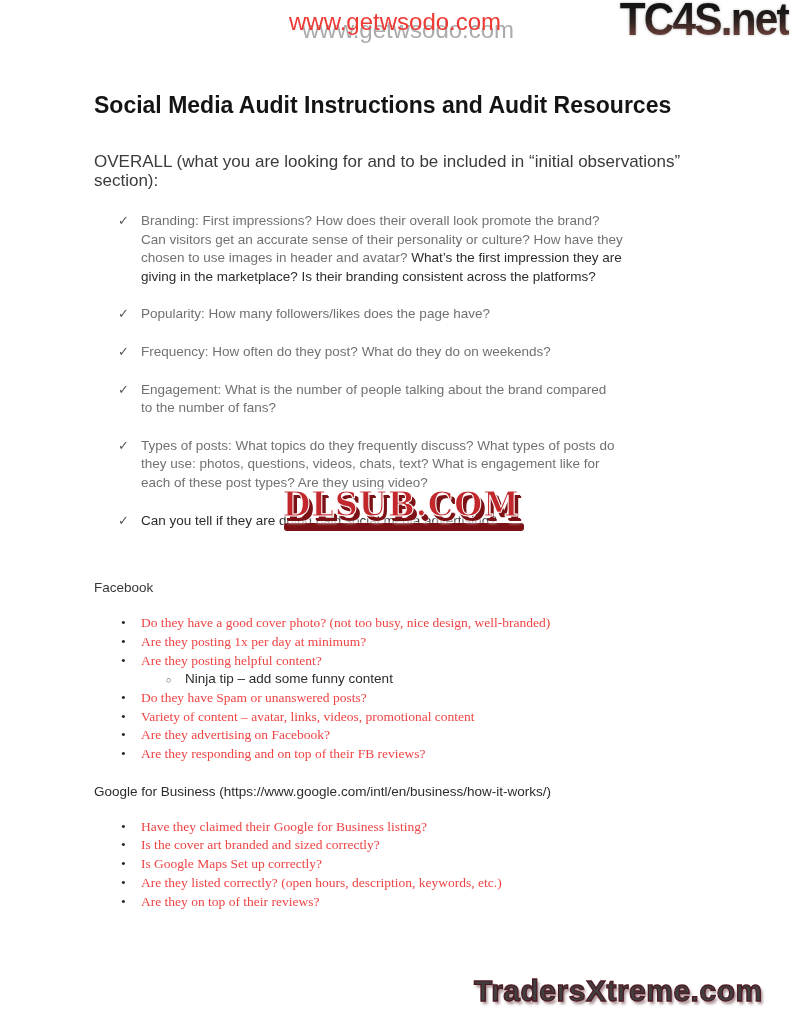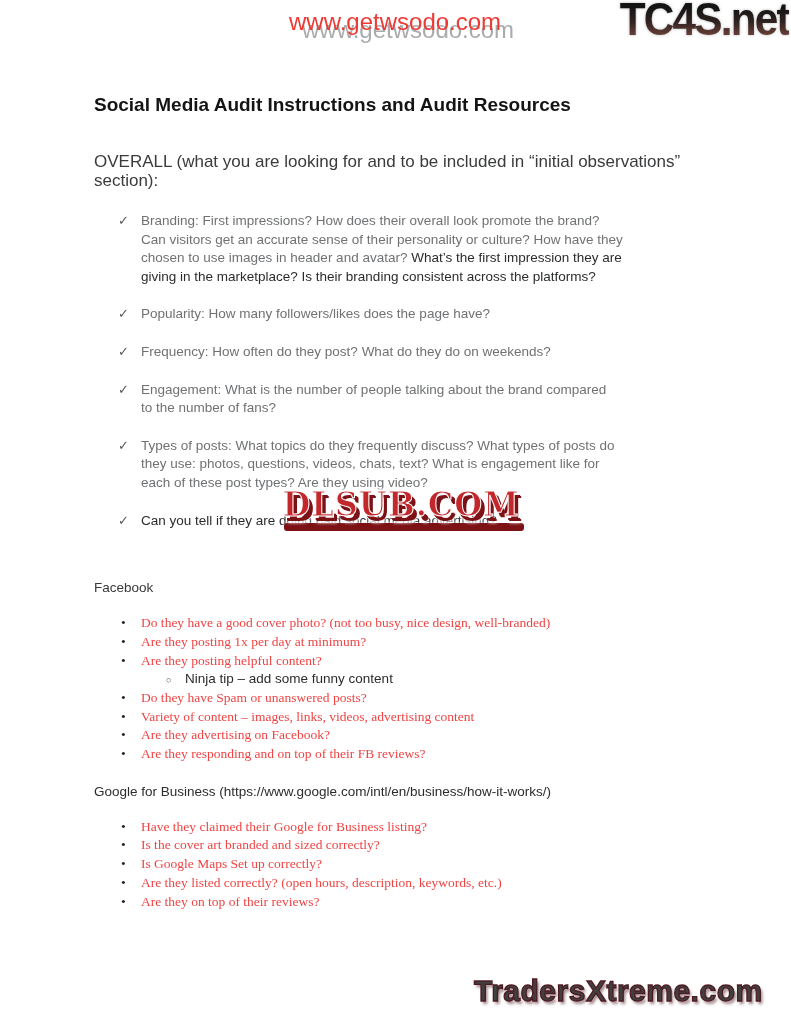--- a/index.html
+++ b/index.html
@@ -22,21 +22,21 @@
     font-weight:bold;font-size:47px;letter-spacing:-2px;
     transform:scaleX(0.9);transform-origin:top right;
     background:linear-gradient(#141414 30%,#2e2220 55%,#8a4f45 95%);
     -webkit-background-clip:text;background-clip:text;color:transparent;
     filter:drop-shadow(0 0 1.5px rgba(120,120,120,0.55));
   }
 
   
   .title{
     margin:94px 0 36px 94px;
-    font-size:19px;line-height:22px;font-weight:bold;color:#141414;
+    font-size:23px;line-height:22px;font-weight:bold;color:#141414;
   }
   .overall-intro{
     margin:0 60px 22px 94px;
     font-size:17px;line-height:19px;color:#3a3b3d;
   }
   .check-list{list-style:none;margin:0 0 0 94px;padding:0;width:632px;}
   .check-item{
     position:relative;padding-left:47px;margin:0 0 19px 0;
     font-size:13.5px;line-height:18.6px;
   }
@@ -142,21 +142,21 @@
   <ul class="dot-list">
       <li class="dot-item"><span class="dot"></span><span>Do they have a good cover photo? (not too busy, nice design, well-branded)</span></li>
       <li class="dot-item"><span class="dot"></span><span>Are they posting 1x per day at minimum?</span></li>
       <li class="dot-item"><span class="dot"></span><span>Are they posting helpful content?</span></li>
     </ul>
 
   <div class="sub-item"><span class="circ"></span><span>Ninja tip – add some funny content</span></div>
 
   <ul class="dot-list">
       <li class="dot-item"><span class="dot"></span><span>Do they have Spam or unanswered posts?</span></li>
-      <li class="dot-item"><span class="dot"></span><span>Variety of content – images, links, videos, advertising content</span></li>
+      <li class="dot-item"><span class="dot"></span><span>Variety of content – avatar, links, videos, promotional content</span></li>
       <li class="dot-item"><span class="dot"></span><span>Are they advertising on Facebook?</span></li>
       <li class="dot-item"><span class="dot"></span><span>Are they responding and on top of their FB reviews?</span></li>
     </ul>
 
   <p class="sec-head goog">Google for Business (https://www.google.com/intl/en/business/how-it-works/)</p>
 
   <ul class="dot-list">
       <li class="dot-item"><span class="dot"></span><span>Have they claimed their Google for Business listing?</span></li>
       <li class="dot-item"><span class="dot"></span><span>Is the cover art branded and sized correctly?</span></li>
       <li class="dot-item"><span class="dot"></span><span>Is Google Maps Set up correctly?</span></li>

